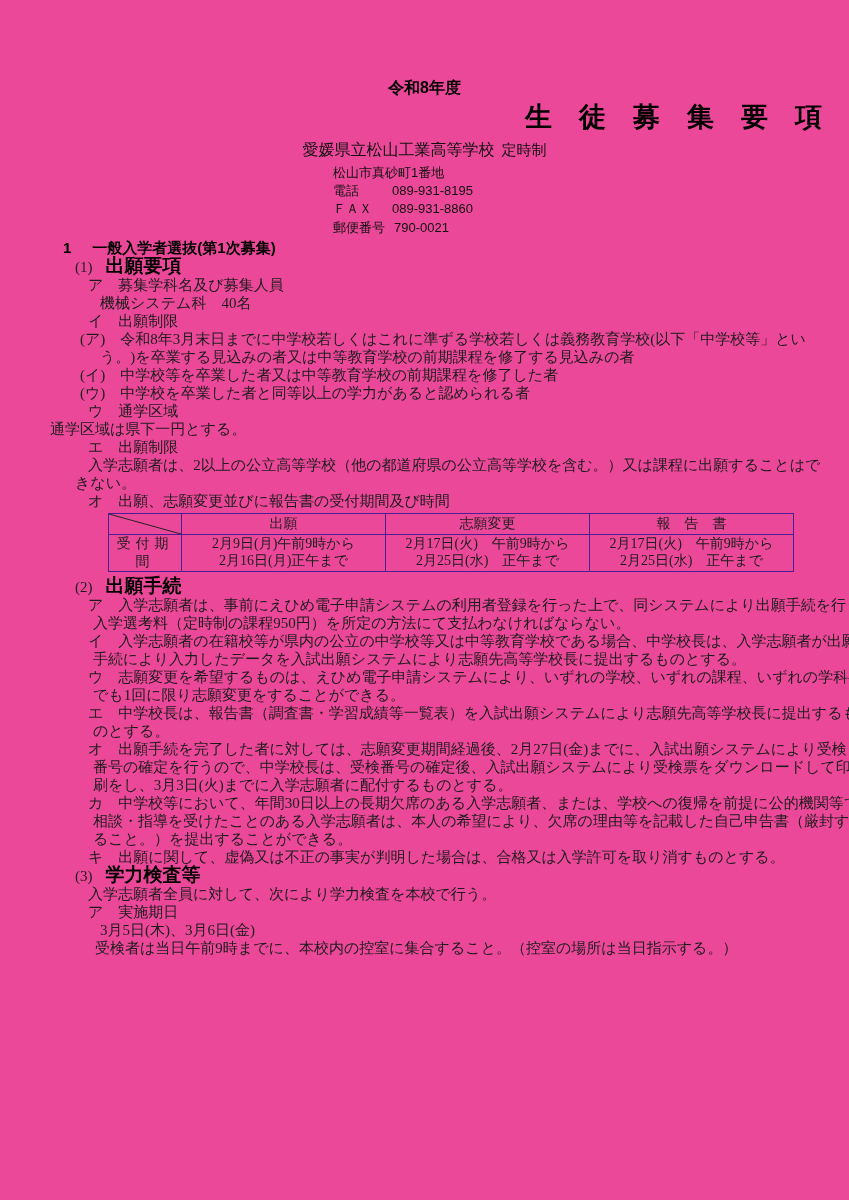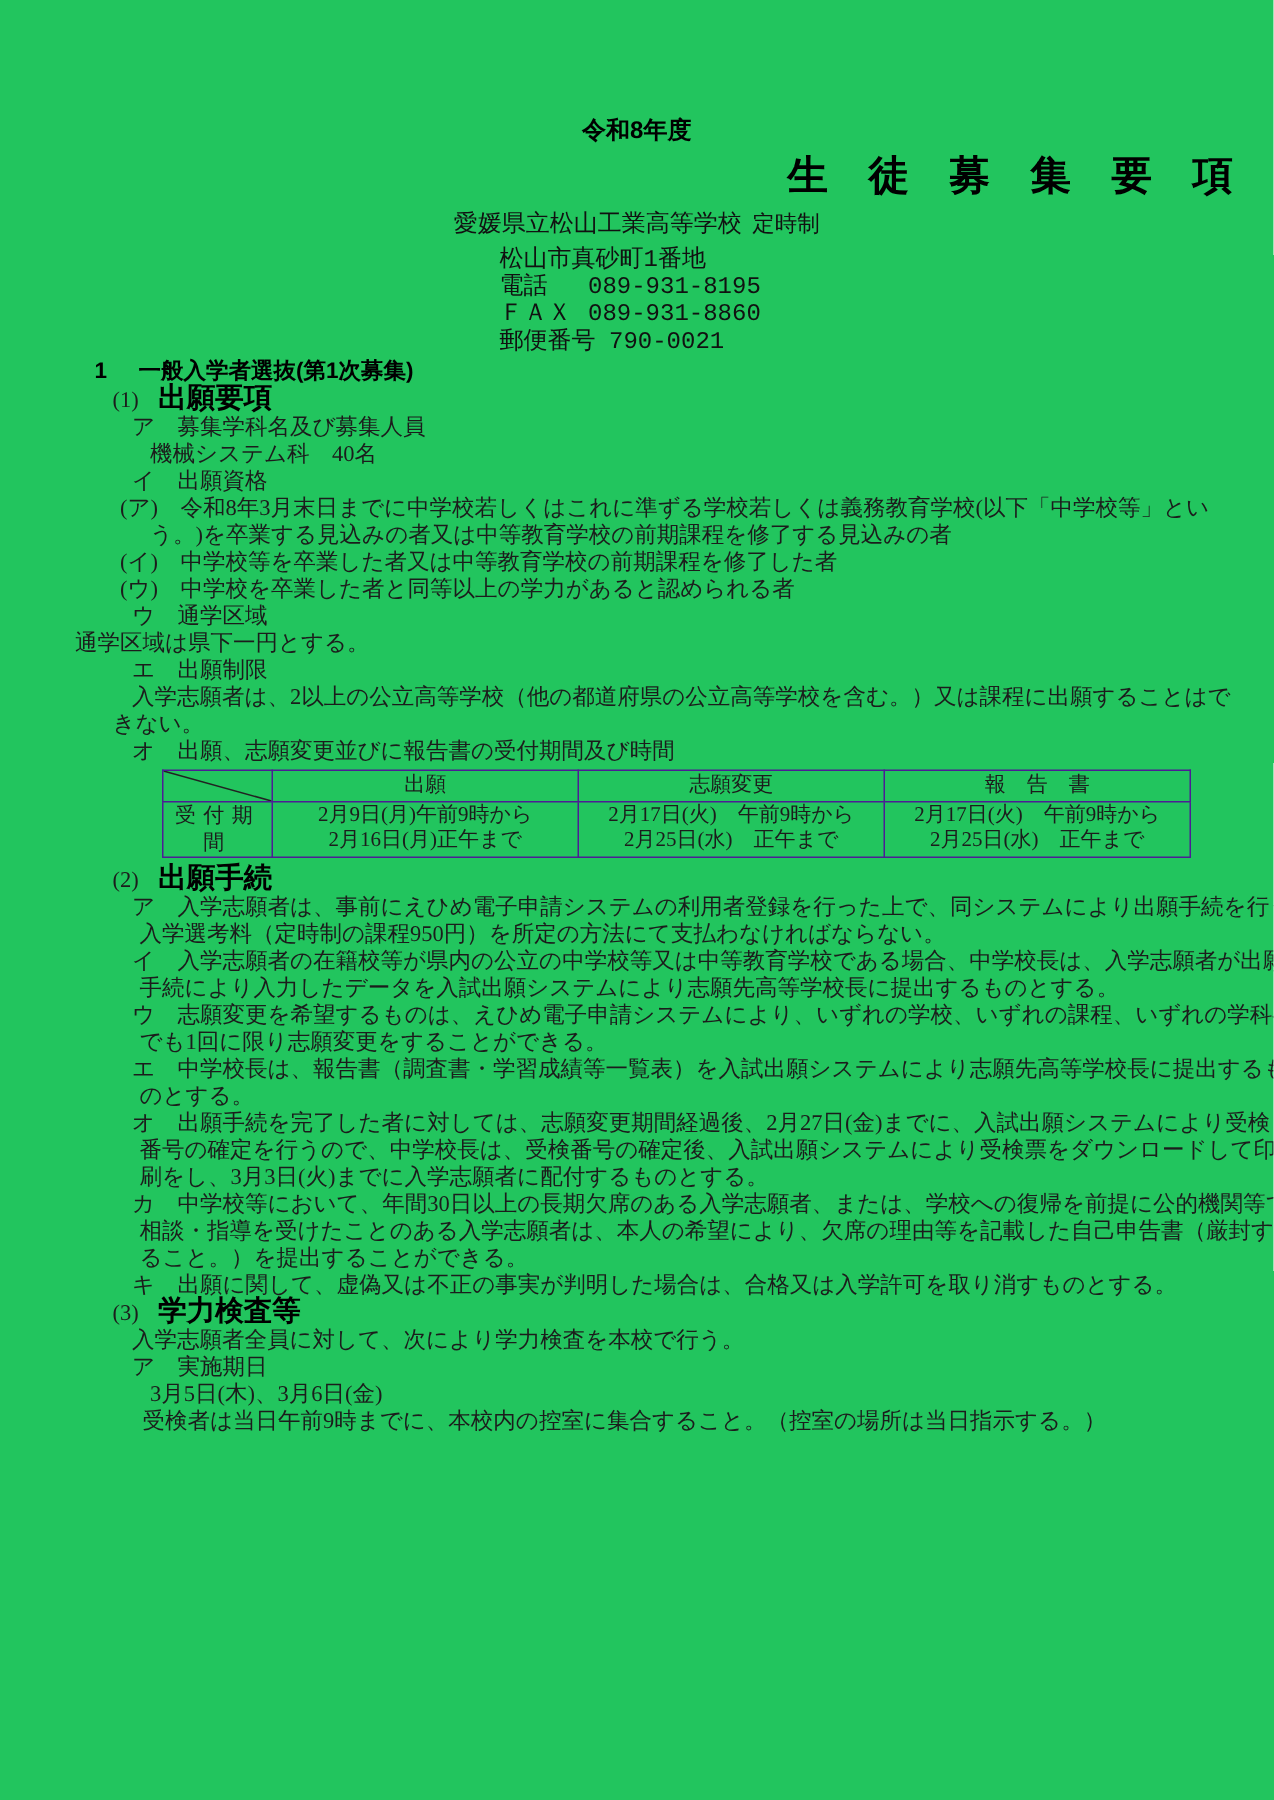--- a/index.html
+++ b/index.html
@@ -1,20 +1,20 @@
 <!DOCTYPE html>
 <html><head>
 <meta charset="utf-8">
 <style>
   html, body { margin: 0; padding: 0; background: #ffffff; }
   .page {
     position: relative;
     width: 849px;
     height: 1200px;
-    background: #22c55e;
+    background: #ec4899;
     overflow: hidden;
     font-family: "Liberation Serif", "DejaVu Serif", serif;
     font-size: 15px;
     color: #1c1c1c;
   }
   
   .doc-year {
     padding-top: 79px;
     text-align: center;
     font-family: "Liberation Sans", "DejaVu Sans", sans-serif;
@@ -41,22 +41,22 @@
     font-family: "Liberation Sans", "DejaVu Sans", sans-serif;
     font-size: 16px;
     line-height: 22px;
     color: #111;
     white-space: nowrap;
   }
   .doc-school .course { font-size: 15px; margin-left: 7px; }
   .contact {
     margin: 3px 0 0 333px;
     width: max-content;
-    font-family: Liberation Mono, monospace;
-    font-size: 16px;
+    font-family: Liberation Sans, sans-serif;
+    font-size: 13px;
     line-height: 18.2px;
     color: #111;
     white-space: nowrap;
   }
   .c-label { display: inline-block; min-width: 50px; margin-right: 9px; }
   
   .sec-head {
     margin-top: 2px;
     margin-left: 63px;
     font-family: "Liberation Sans", "DejaVu Sans", sans-serif;
@@ -132,21 +132,21 @@
 
   <div class="sec-head">
     <span class="sec-num">1</span><span>一般入学者選抜(第1次募集)</span>
   </div>
 
   <div class="sub-head">
     <span class="sub-num">(1)</span><span class="sub-title">出願要項</span>
   </div>
   <div class="ln x88">ア　募集学科名及び募集人員</div>
   <div class="ln x100">機械システム科　40名</div>
-  <div class="ln x88">イ　出願資格</div>
+  <div class="ln x88">イ　出願制限</div>
   <div class="ln x80">(ア)　令和8年3月末日までに中学校若しくはこれに準ずる学校若しくは義務教育学校(以下「中学校等」とい</div>
   <div class="ln x100">う。)を卒業する見込みの者又は中等教育学校の前期課程を修了する見込みの者</div>
   <div class="ln x80">(イ)　中学校等を卒業した者又は中等教育学校の前期課程を修了した者</div>
   <div class="ln x80">(ウ)　中学校を卒業した者と同等以上の学力があると認められる者</div>
   <div class="ln x88">ウ　通学区域</div>
   <div class="ln x90">通学区域は県下一円とする。</div>
   <div class="ln x88">エ　出願制限</div>
   <div class="ln x88">入学志願者は、2以上の公立高等学校（他の都道府県の公立高等学校を含む。）又は課程に出願することはで</div>
   <div class="ln x75">きない。</div>
   <div class="ln x88">オ　出願、志願変更並びに報告書の受付期間及び時間</div>

